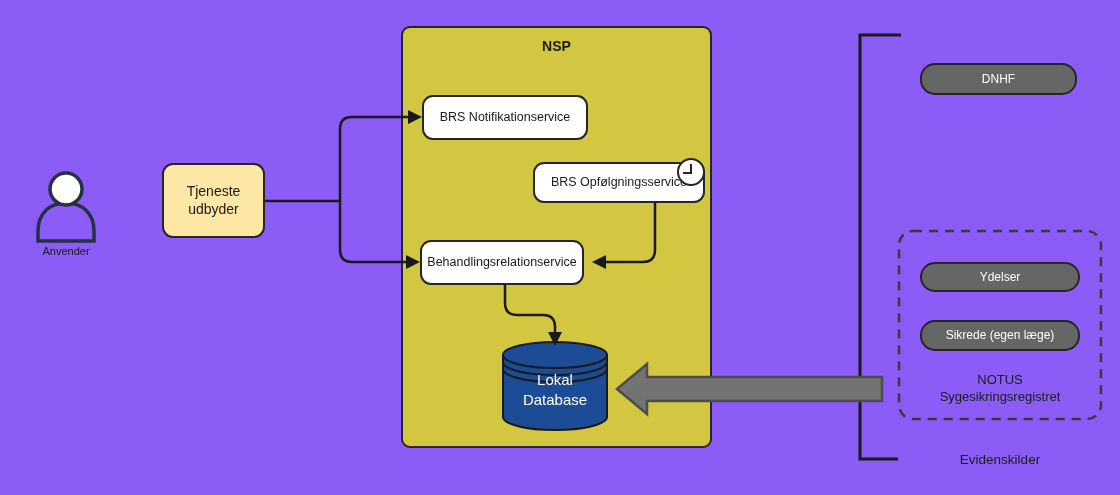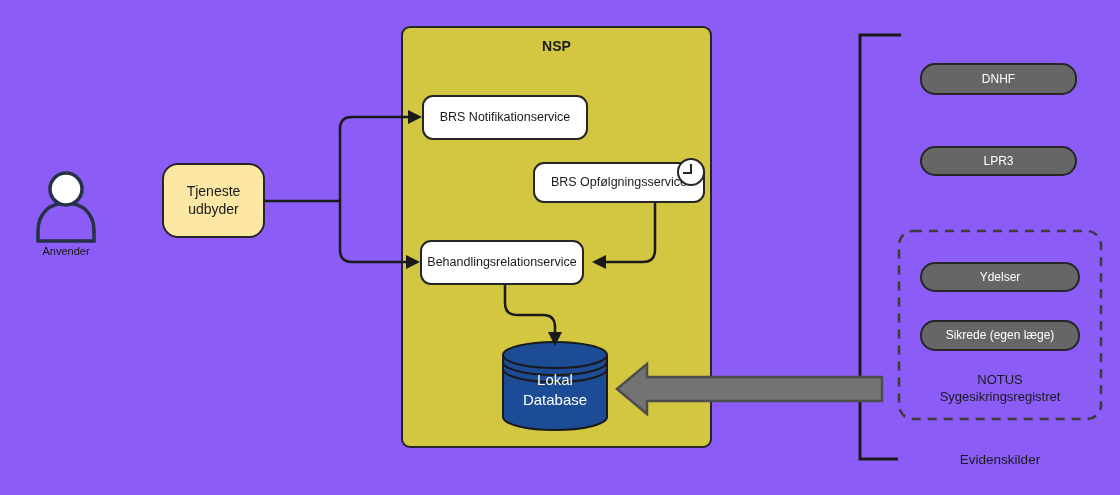--- a/index.html
+++ b/index.html
@@ -15,21 +15,21 @@
   }
   .nsp{
     left:401px;top:26px;width:311px;height:422px;border-radius:9px;
     background:var(--nsp-fill,#d3c640);z-index:1;
   }
   .nsp-title{
     left:401px;top:38px;width:311px;text-align:center;font-weight:bold;
     font-size:14px;z-index:2;
   }
   .provider{
-    left:162px;top:163px;width:103px;height:75px;border-radius:16px;
+    left:162px;top:163px;width:103px;height:75px;border-radius:11px;
     background:var(--provider-fill,#fce7a4);font-size:14px;
   }
   .svc{background:#ffffff;border-radius:11px;font-size:12.5px;}
   .svc-notification{left:422px;top:95px;width:166px;height:45px;}
   .svc-followup{left:533px;top:162px;width:172px;height:41px;}
   .svc-treatment{left:420px;top:240px;width:164px;height:45px;}
   .src{
     background:var(--source-fill,#666666);color:#ffffff;border-radius:15px;
     font-size:12px;
   }
@@ -73,23 +73,20 @@
   </div>
   <div class="svc svc-followup node">
     <span>BRS Opfølgningsservice</span>
   </div>
   <div class="svc svc-treatment node">
     <span>Behandlingsrelationservice</span>
   </div>
 
   <div class="src src-dnhf node">
     <span>DNHF</span>
-  </div>
-  <div class="src src-lpr3 node">
-    <span>LPR3</span>
   </div>
   <div class="src src-ydelser node">
     <span>Ydelser</span>
   </div>
   <div class="src src-sikrede node">
     <span>Sikrede (egen læge)</span>
   </div>
   <div class="abs notus-label">
     <div>NOTUS</div>
     <div>Sygesikringsregistret</div>

